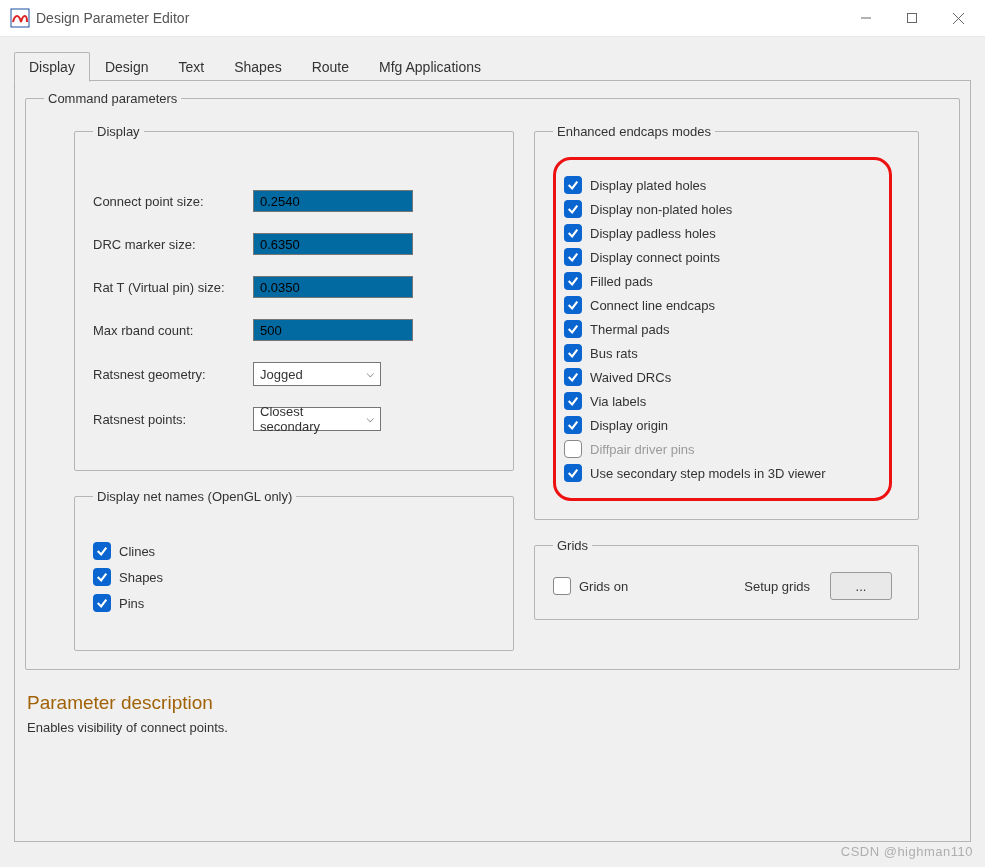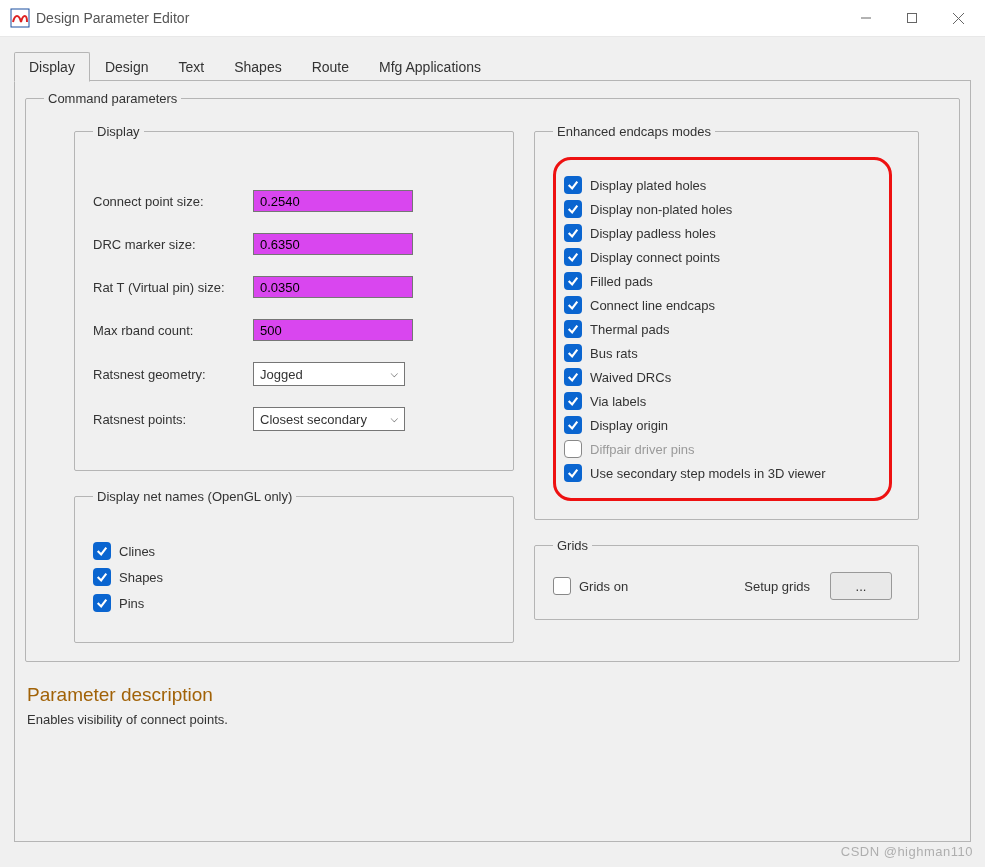--- a/index.html
+++ b/index.html
@@ -17,22 +17,22 @@
   .tabstrip-border{border-bottom:1px solid #b5b5b5;margin-top:-1px;}
   .panel{border:1px solid #b5b5b5;border-top:none;padding:10px 10px 20px 10px;min-height:730px;background:#f0f0f0;}
   fieldset{border:1px solid #b5b5b5;border-radius:2px;margin:0;padding:18px 26px 18px 18px;background:#f0f0f0;}
   legend{font-size:13px;color:#333;padding:0 4px;}
   .row2{display:flex;gap:20px;}
   .col{display:flex;flex-direction:column;gap:18px;}
   .col.left{width:440px;padding-left:30px;}
   .col.right{flex:1;padding-right:14px;}
   .form-row{display:flex;align-items:center;margin:21px 0;}
   .form-row label{width:160px;}
-  input.text{width:160px;height:22px;border:1px solid #767676;background:#d946ef;padding:2px 6px;font-family:inherit;font-size:13px;box-sizing:border-box;}
-  .select{width:152px;height:24px;border:1px solid #767676;background:#fff;padding:2px 6px;font-family:inherit;font-size:13px;display:flex;align-items:center;justify-content:space-between;box-sizing:border-box;}
+  input.text{width:160px;height:22px;border:1px solid #767676;background:#0369a1;padding:2px 6px;font-family:inherit;font-size:13px;box-sizing:border-box;}
+  .select{width:128px;height:24px;border:1px solid #767676;background:#fff;padding:2px 6px;font-family:inherit;font-size:13px;display:flex;align-items:center;justify-content:space-between;box-sizing:border-box;}
   .chev{font-size:10px;color:#555;}
   .cbwrap{display:flex;align-items:center;margin:6px 0;gap:8px;}
   .cb{width:18px;height:18px;border-radius:4px;display:flex;align-items:center;justify-content:center;flex:0 0 18px;}
   .cb.checked{background:#0a65d0;}
   .cb.unchecked{background:#fff;border:1.5px solid #888;box-sizing:border-box;}
   .cb.plain{background:#fff;border:1.5px solid #888;border-radius:3px;box-sizing:border-box;}
   .cb svg{width:12px;height:12px;}
   .cb.checked svg path{stroke:#fff;stroke-width:2.5;fill:none;}
   .cblabel.disabled{color:#9a9a9a;}
   .highlight{border:3px solid #e11;border-radius:18px;padding:10px 12px 10px 8px;}
@@ -145,21 +145,21 @@
                     <span class="cblabel">Clines</span>
                   </div>
                   <div class="cbwrap" style="margin: 8px 0px;">
                     <span class="cb checked">
                       <svg viewBox="0 0 14 14">
                         <path d="M2 7 L6 11 L12 3"></path>
                       </svg>
                     </span>
                     <span class="cblabel">Shapes</span>
                   </div>
-                  <div class="cbwrap" style="margin: 0 0px;">
+                  <div class="cbwrap" style="margin: 8px 0px;">
                     <span class="cb checked">
                       <svg viewBox="0 0 14 14">
                         <path d="M2 7 L6 11 L12 3"></path>
                       </svg>
                     </span>
                     <span class="cblabel">Pins</span>
                   </div>
                 </div>
             </fieldset>
 

